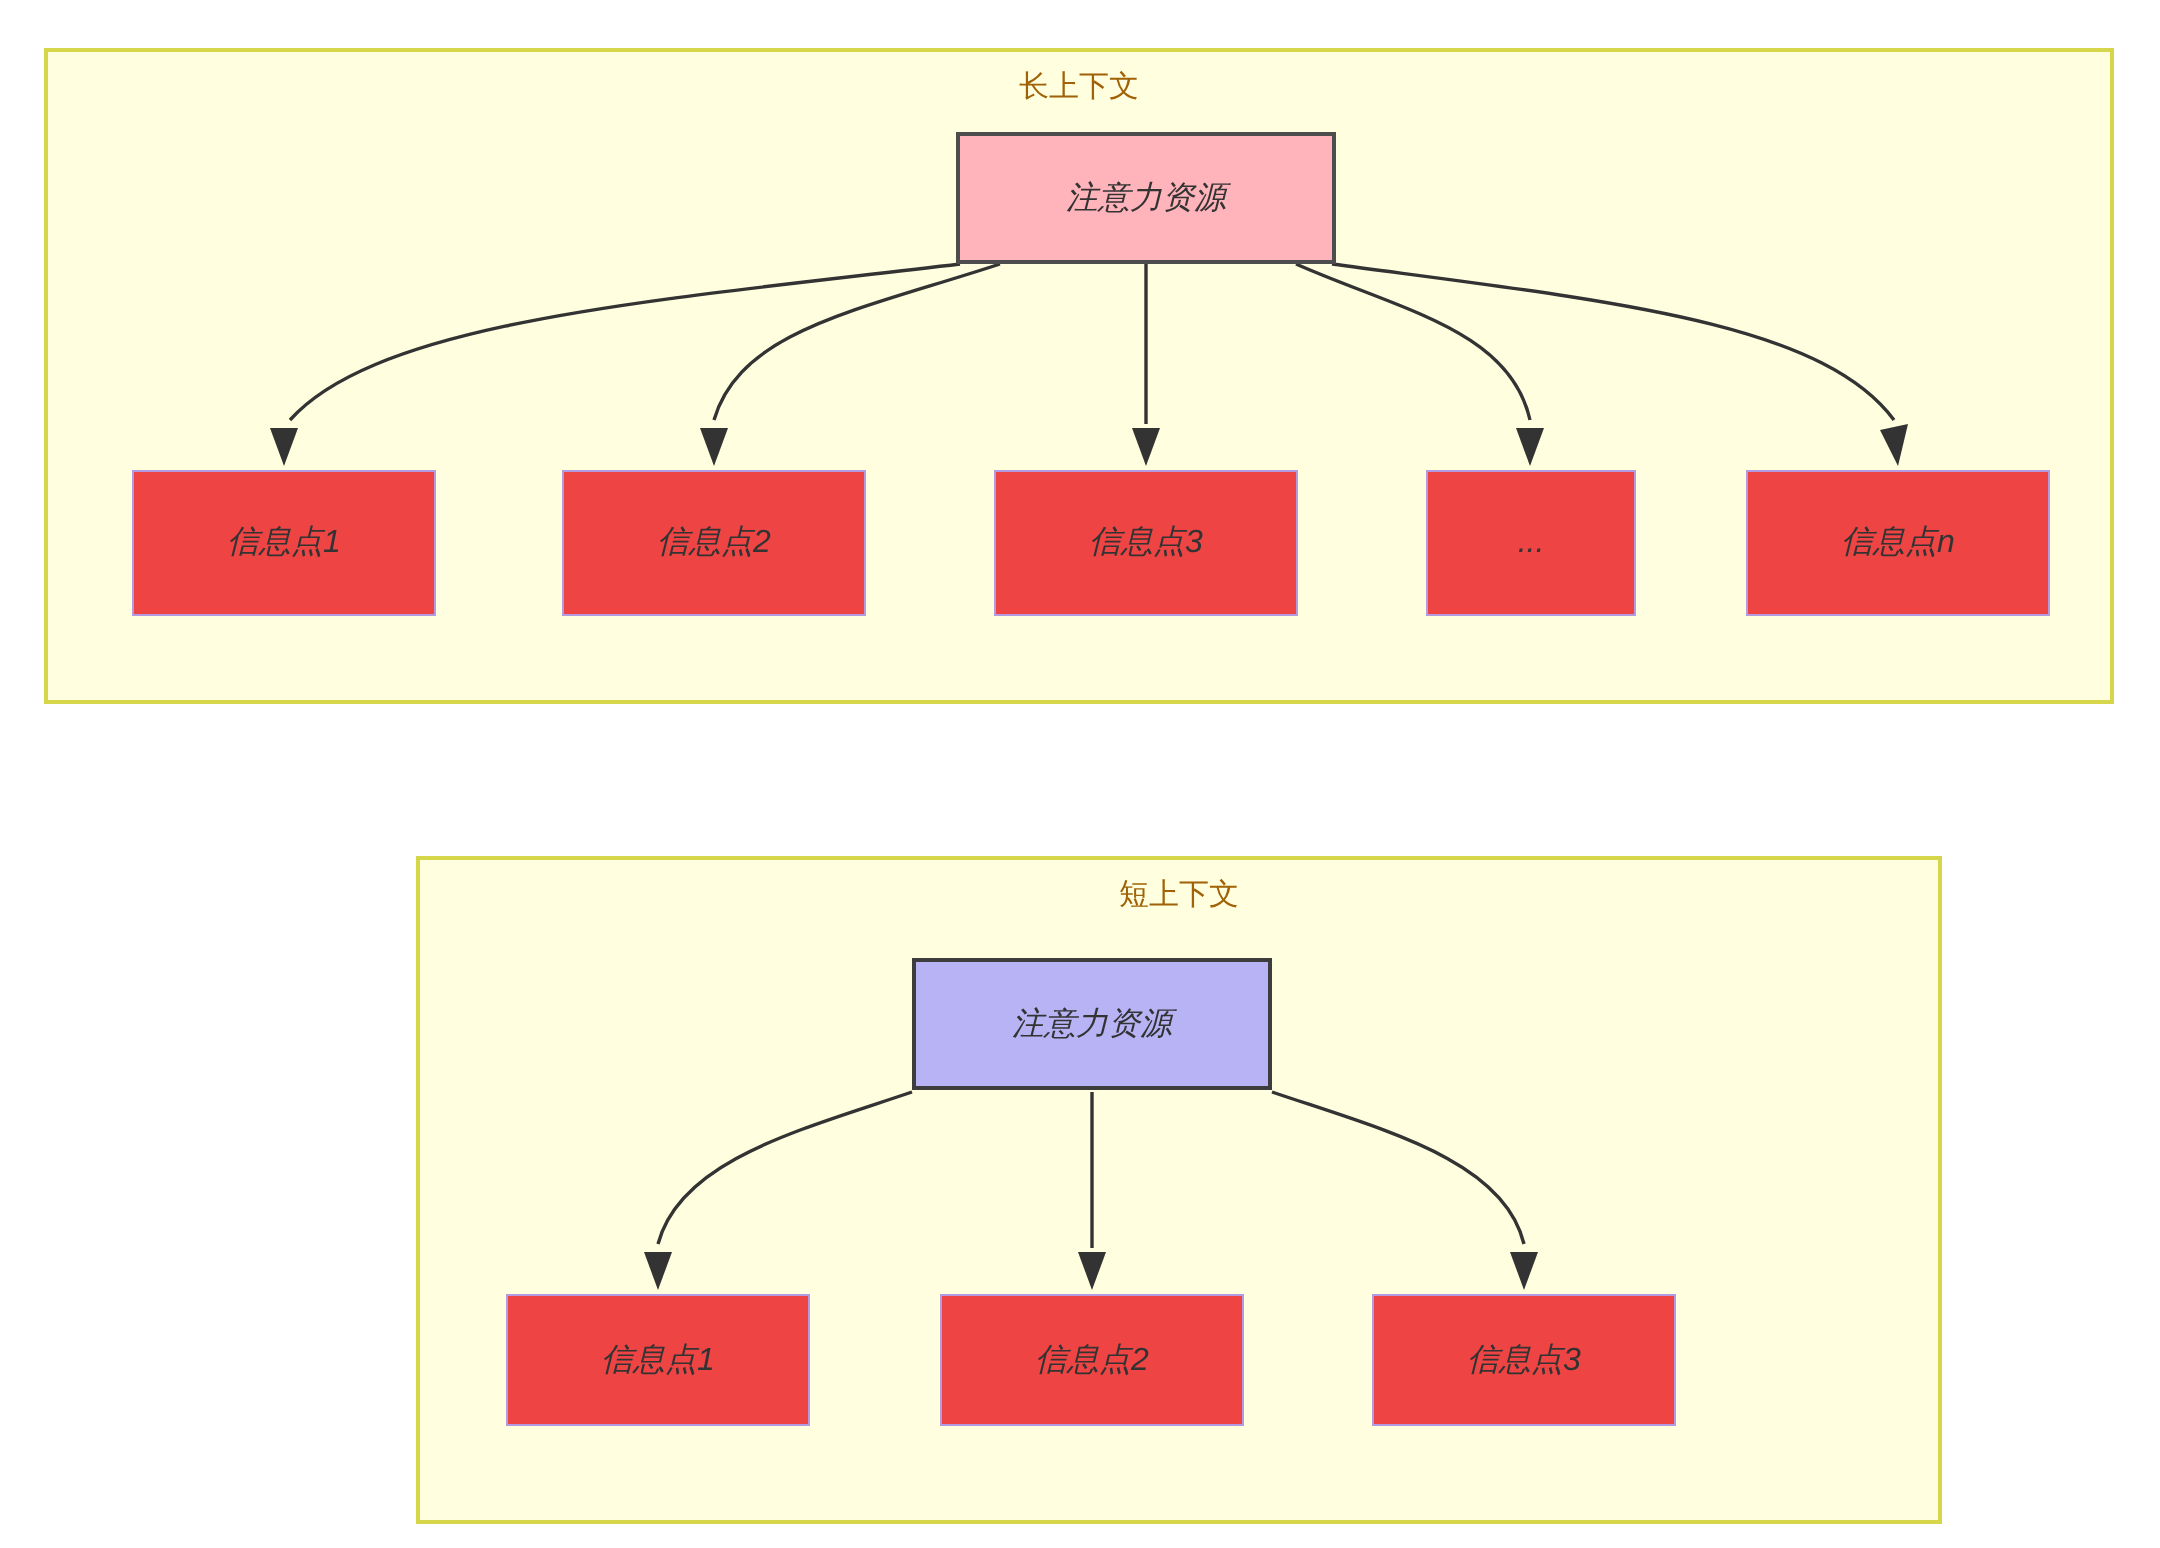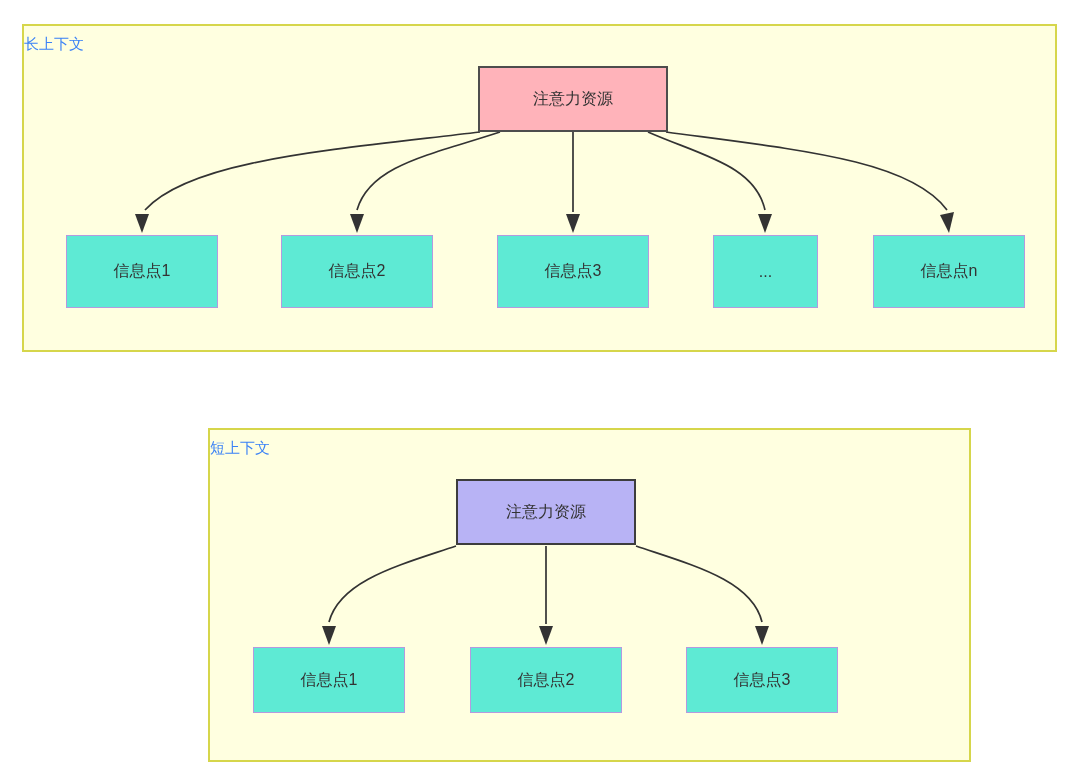--- a/index.html
+++ b/index.html
@@ -39,48 +39,49 @@
     left: 208px;
     top: 428px;
     width: 763px;
     height: 334px;
   }
   .panel-title {
     position: absolute;
     top: 8px;
     left: 0;
     width: 100%;
-    text-align: left;
+    text-align: center;
     font-size: 15px;
-    color: #3b82f6;
+    color: #a16207;
     line-height: 20px;
     white-space: nowrap;
   }
 
   
   .node {
     position: absolute;
     box-sizing: border-box;
     display: flex;
     align-items: center;
     justify-content: center;
     font-size: 16px;
     color: #333333;
     white-space: nowrap;
+    font-style: italic;
   }
   .node-attention-long {
     background: #ffb3ba;
     border: 2px solid #4d4d4d;
   }
   .node-attention-short {
     background: #b8b3f5;
     border: 2px solid #3d3d3d;
   }
   .node-info {
-    background: #5eead4;
+    background: #ef4444;
     border: 1.6px solid #b49ae0;
   }
 
   
   #node-attn-long { left: 478px; top: 66px; width: 190px; height: 66px; }
   #node-info-1  { left: 66px;  top: 235px; width: 152px; height: 73px; }
   #node-info-2  { left: 281px; top: 235px; width: 152px; height: 73px; }
   #node-info-3  { left: 497px; top: 235px; width: 152px; height: 73px; }
   #node-info-el { left: 713px; top: 235px; width: 105px; height: 73px; }
   #node-info-n  { left: 873px; top: 235px; width: 152px; height: 73px; }

